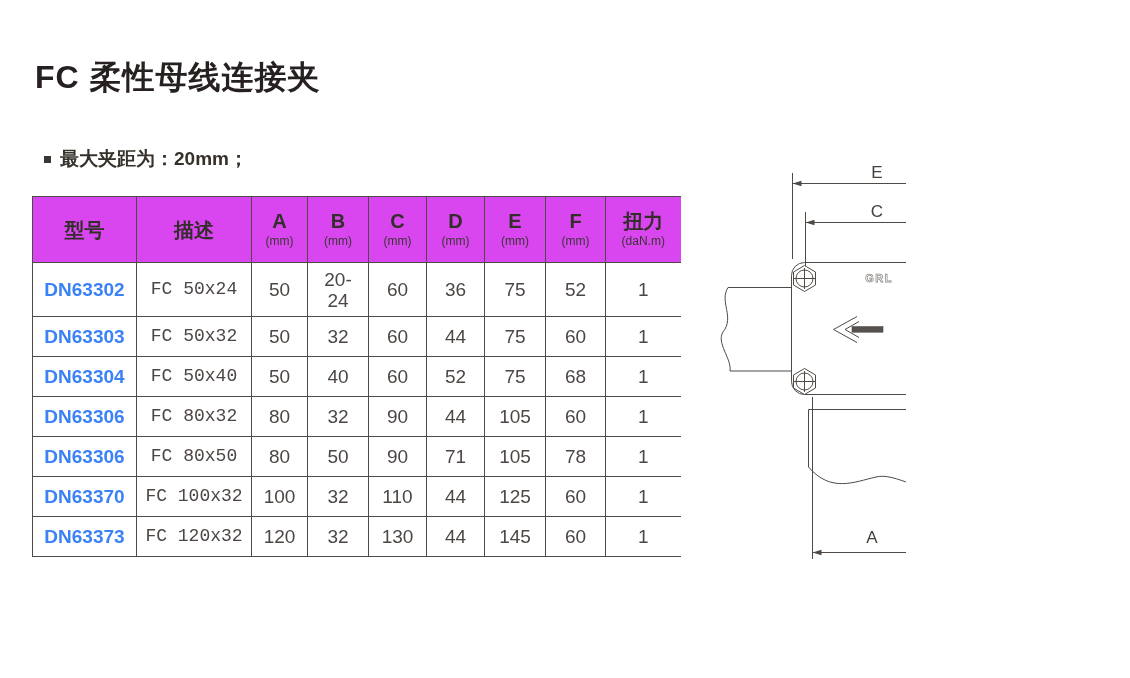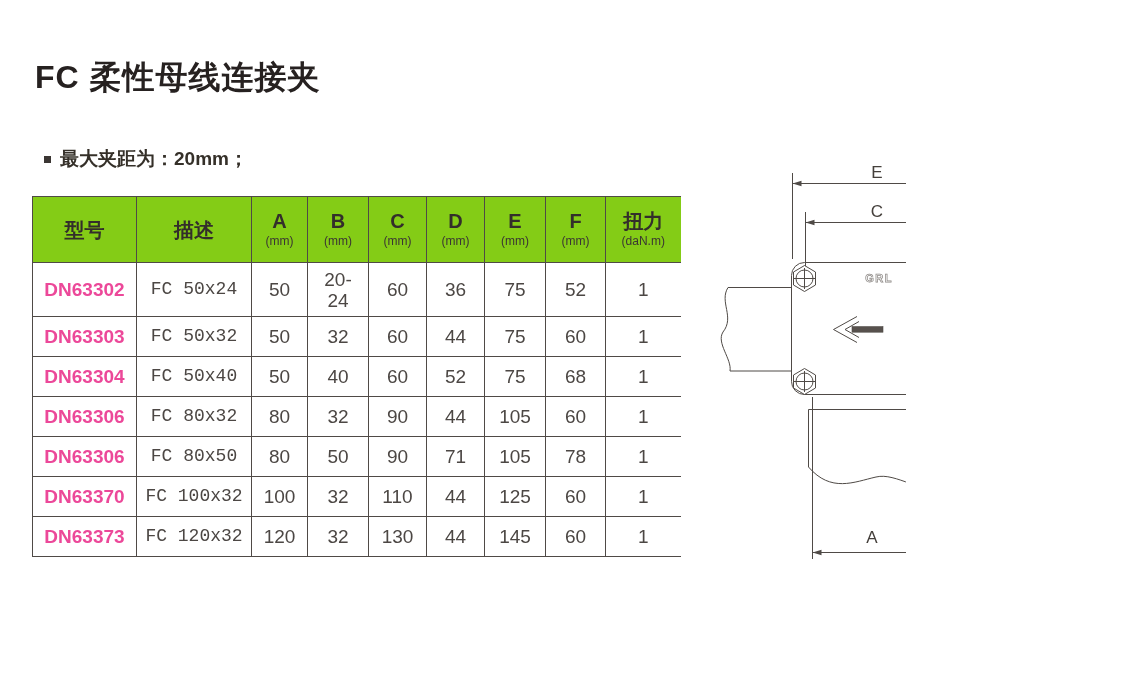--- a/index.html
+++ b/index.html
@@ -14,26 +14,26 @@
   #bullets{position:absolute;left:44px;top:122px;font-size:19px;font-weight:600;color:#353029;margin-top:24px;}
   .bullet-line{display:flex;align-items:center;line-height:26px;}
   .bullet-square{display:inline-block;width:7px;height:7px;background:#3b3633;margin-right:9px;flex:0 0 auto;}
 
   
   #spec-table{position:absolute;left:32px;top:196px;border-collapse:collapse;table-layout:fixed;
               width:648px;border-left:1px solid #4f4a46;}
   #spec-table th,#spec-table td{border-right:1px solid #4f4a46;border-bottom:1px solid #4f4a46;
               text-align:center;vertical-align:middle;padding:0;overflow:hidden;}
   #spec-table th:last-child,#spec-table td:last-child{border-right:none;}
-  #spec-table thead tr{height:66px;background:#84cc16;}
+  #spec-table thead tr{height:66px;background:#d946ef;}
   #spec-table thead th{border-top:1px solid #4f4a46;font-weight:bold;color:#332e2b;}
   .hline1{font-size:20px;line-height:22px;}
   .hline2{font-size:12px;line-height:18px;font-weight:normal;color:#3b3633;}
   #spec-table td{font-size:19px;color:#4c4744;white-space:pre-line;line-height:21px;}
-  #spec-table td.c0{font-weight:bold;color:#ec4899;font-size:19px;}
+  #spec-table td.c0{font-weight:bold;color:#3b82f6;font-size:19px;}
   #spec-table td.c1{font-size:18px;font-family:Liberation Mono, monospace;}
 
   
   #drawing{position:absolute;left:700px;top:150px;width:430px;height:430px;}
   .dline{stroke:#4f4a46;stroke-width:1;fill:none;}
   .dfill{stroke:#4f4a46;stroke-width:1;fill:#ffffff;}
   .dimtxt{font-family:"Liberation Sans","DejaVu Sans",sans-serif;font-size:17px;fill:#45403c;}
   .ah{fill:#4f4a46;stroke:none;}
 </style>
 </head>

